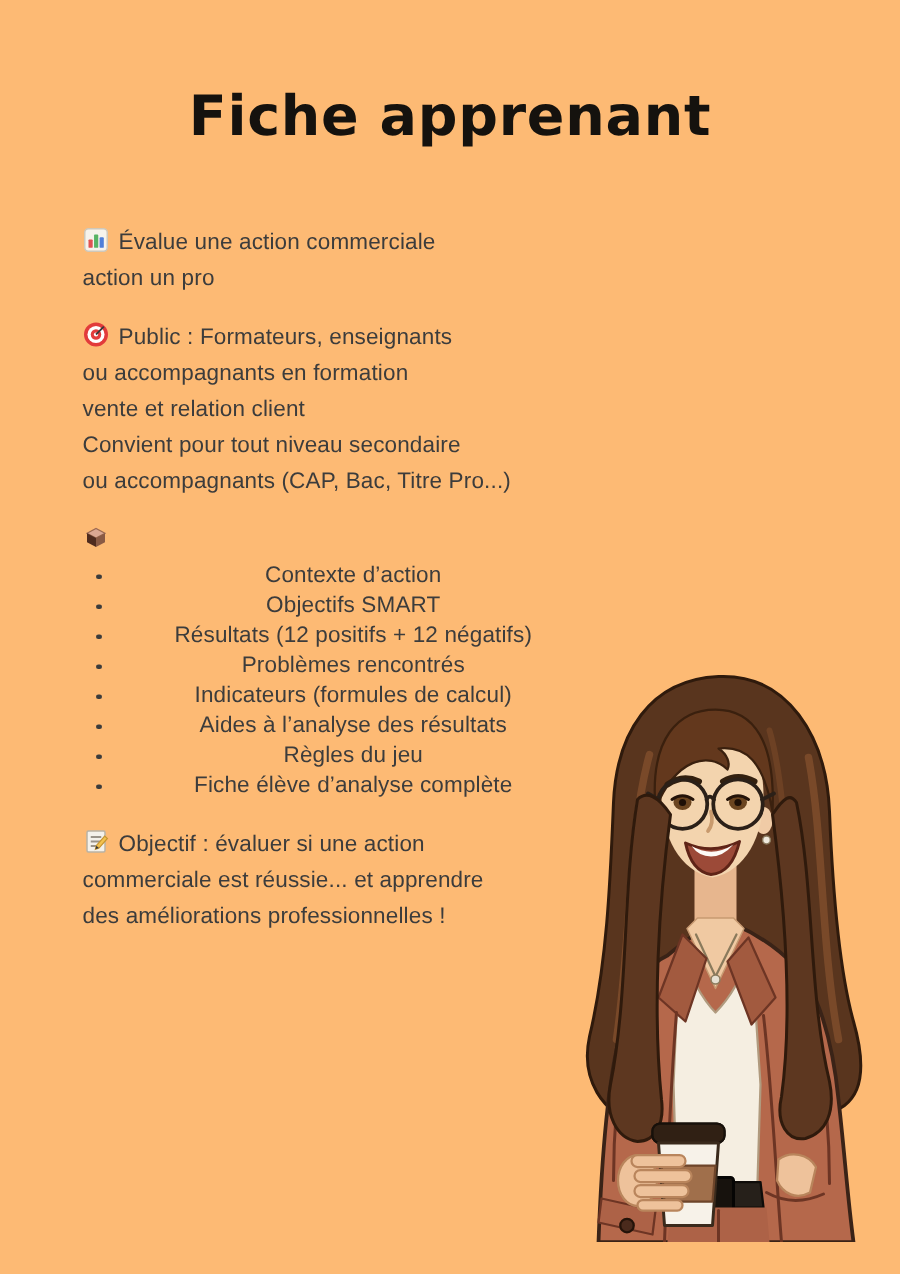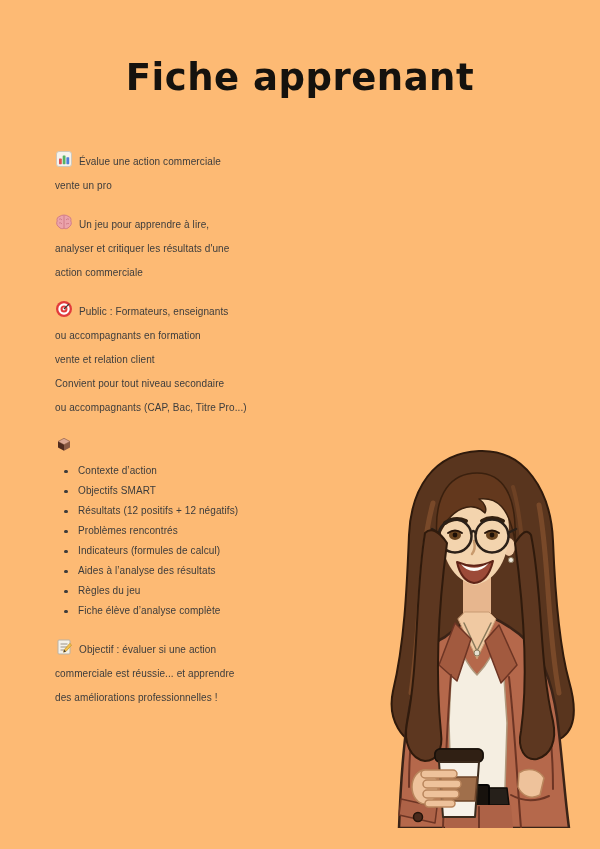--- a/index.html
+++ b/index.html
@@ -17,35 +17,36 @@
     text-align:center;
     font-family:"DejaVu Sans", sans-serif;
     font-weight:700;
     font-size:37px;
     letter-spacing:0.5px;
     color:#15120e;
     margin:0;
   }
   .content{
     position:absolute;left:55px;top:150px;width:338px;
-    font-size:10px;
+    font-size:15px;
     line-height:24px;
     letter-spacing:0.1px;
   }
   .block{margin:0 0 15px 0;}
   .block .line{display:block;}
   .emoji{
     display:inline-block;width:18px;height:18px;
     vertical-align:-3px;margin-right:6px;
   }
   .emoji svg{width:100%;height:100%;display:block;}
   .fam-heading{margin:0;}
   ul.fam-list{
     list-style:none;margin:2px 0 0 0;padding:0;
     line-height:20px;
+    text-align:center;
   }
   ul.fam-list li{
     position:relative;padding-left:23px;
   }
   ul.fam-list li::before{
     content:"";position:absolute;left:9px;top:8.5px;
     width:3.5px;height:3.5px;border-radius:50%;
     background:#3c3c3c;
   }
   .fam-block{margin-bottom:17px;}
@@ -63,32 +64,23 @@
 
   <div class="content">
 
     <p class="block">
       <span class="line"><span class="emoji"><svg viewBox="0 0 18 18">
               <rect x="1.5" y="1.5" width="15" height="15" rx="2.5" fill="#f6f3ec" stroke="#cfc8ba" stroke-width="1"></rect>
               <rect x="4" y="8.6" width="2.8" height="5.6" rx="0.6" fill="#e05252"></rect>
               <rect x="7.7" y="5.4" width="2.8" height="8.8" rx="0.6" fill="#57b364"></rect>
               <rect x="11.4" y="7.2" width="2.8" height="7" rx="0.6" fill="#4f7fd9"></rect>
             </svg></span><span>Évalue une action commerciale</span></span>
-      <span class="line">vente un pro</span>
+      <span class="line">action un pro</span>
     </p>
 
-    <p class="block">
-      <span class="line"><span class="emoji"><svg viewBox="0 0 18 18">
-              <path d="M5,3.2 C2.6,3.7 1.5,6 2.2,8 C1,10 2,13 4,14 C5,15.6 7.5,16.2 9,15.1 C10.5,16.2 13,15.6 14,14 C16,13 17,10 15.8,8 C16.5,6 15.4,3.7 13,3.2 C11.5,1.7 6.5,1.7 5,3.2 Z" fill="#eba3ab" stroke="#d27d88" stroke-width="1"></path>
-              <path d="M9,2.4 L9,15.2" stroke="#d27d88" stroke-width="1"></path>
-              <path d="M4,6.2 Q6,5.2 7,7 M11,7 Q12,5.2 14,6.2 M4,10 Q6,9.2 7,11 M11,11 Q13,10.2 14,10.6" stroke="#d27d88" stroke-width="1" fill="none"></path>
-            </svg></span><span>Un jeu pour apprendre à lire,</span></span>
-      <span class="line">analyser et critiquer les résultats d'une</span>
-      <span class="line">action commerciale</span>
-    </p>
 
     <p class="block">
       <span class="line"><span class="emoji"><svg viewBox="0 0 18 18">
               <circle cx="9" cy="9" r="8" fill="#e23b3b"></circle>
               <circle cx="9" cy="9" r="5.7" fill="#ffffff"></circle>
               <circle cx="9" cy="9" r="3.5" fill="#e23b3b"></circle>
               <circle cx="9" cy="9" r="1.4" fill="#ffffff"></circle>
               <path d="M9,9 L14.2,3.8" stroke="#3a3a3a" stroke-width="1.2"></path>
             </svg></span><span>Public : Formateurs, enseignants</span></span>
       <span class="line">ou accompagnants en formation</span>

